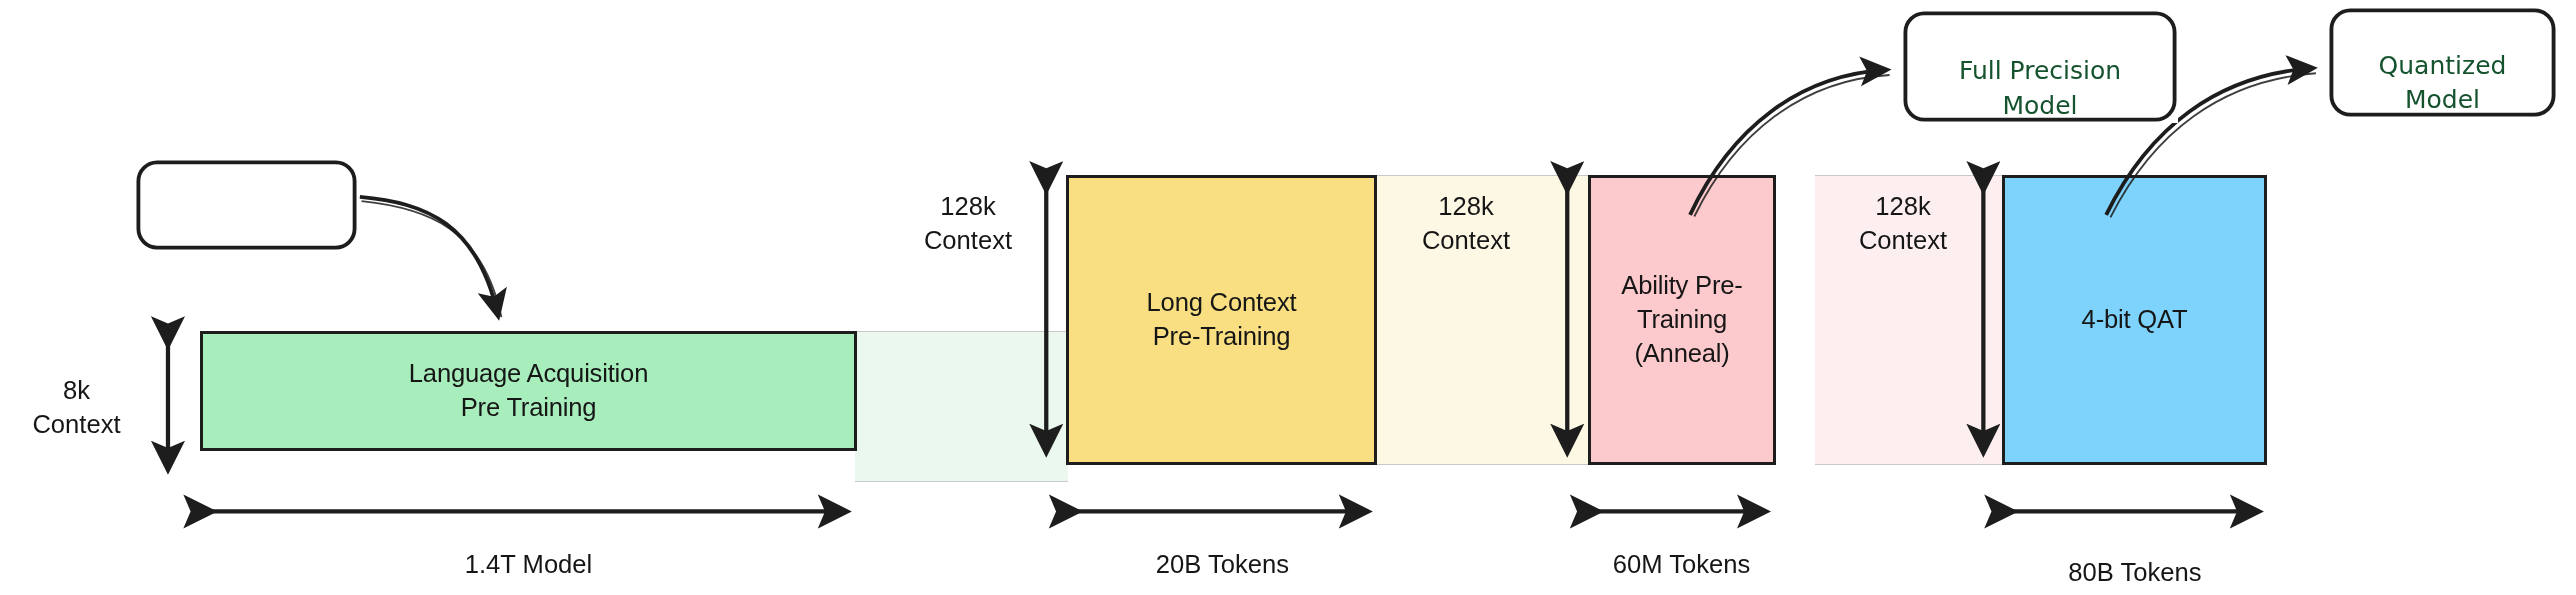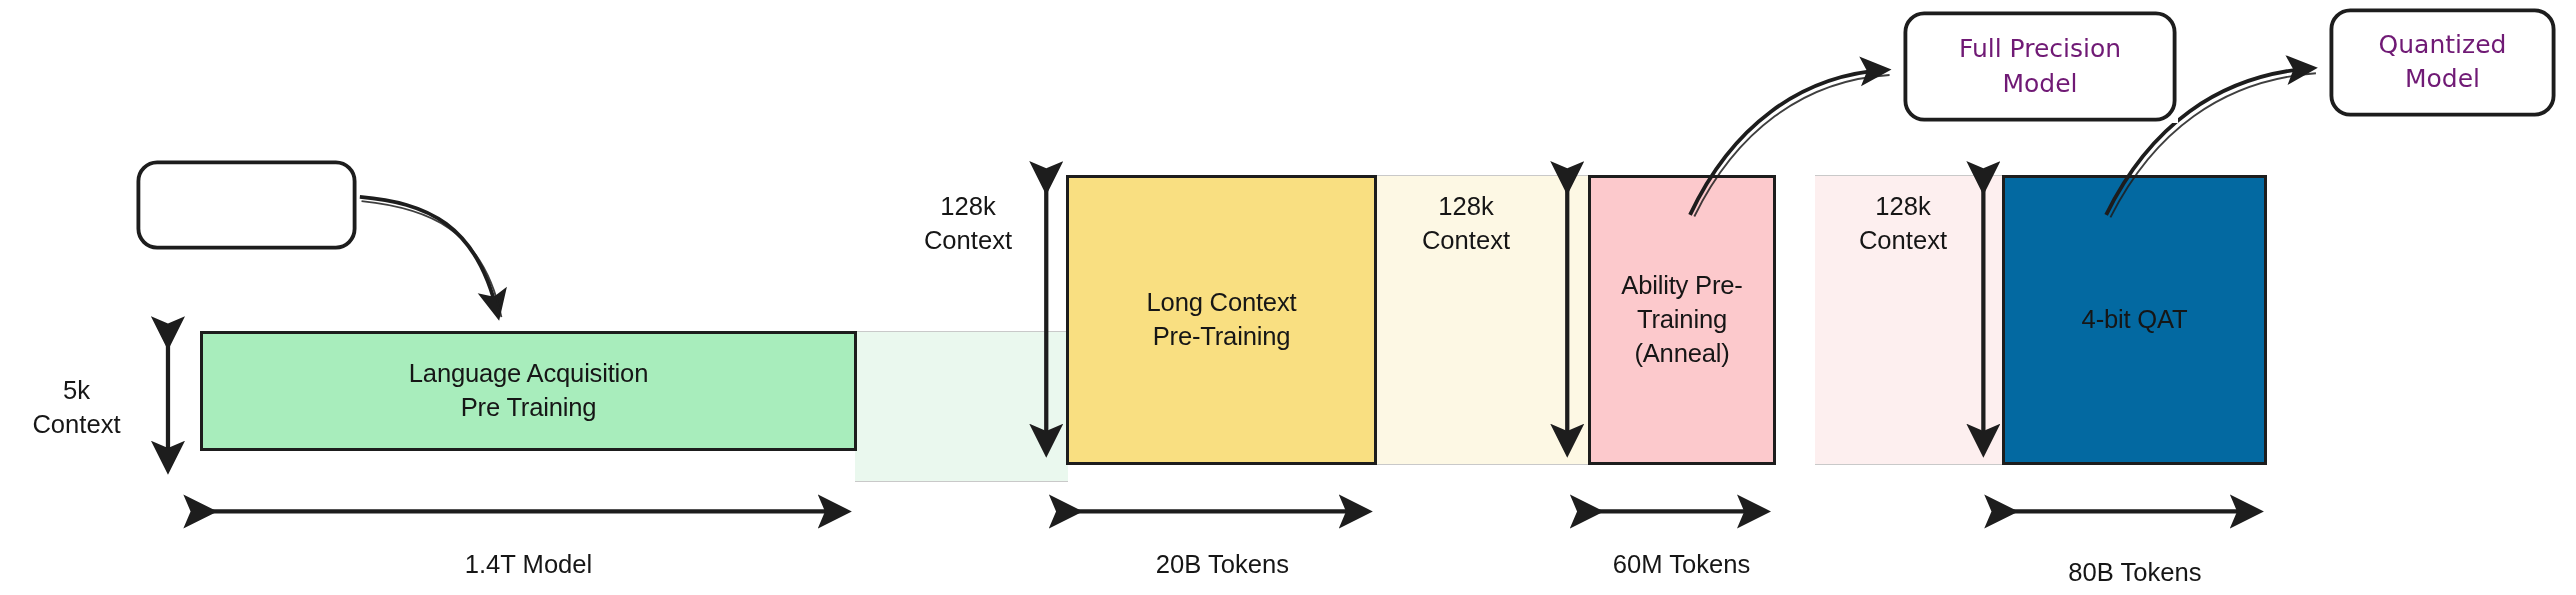--- a/index.html
+++ b/index.html
@@ -81,24 +81,24 @@
     text-align: center;
     white-space: nowrap;
   }
 
   
   .note-box {
     position: absolute;
     box-sizing: border-box;
     background: #ffffff;
     display: flex;
-    align-items: center;
+    align-items: flex-end;
     justify-content: center;
     text-align: center;
-    color: #701a75;
+    color: #14532d;
     font-family: "DejaVu Sans", sans-serif;
     font-size: 25px;
     line-height: 1.38;
     white-space: pre-line;
     z-index: 5;
   }
   .note-box .note-svg {
     position: absolute;
     left: 0; top: 0;
     width: 100%; height: 100%;
@@ -129,25 +129,25 @@
     <span class="stage-label">Ability Pre-
 Training
 (Anneal)</span>
   </div>
 
   <div class="stage-box" style="left:1066px; top:175px; width:311px; height:290px; background:#F9DF81;">
     <span class="stage-label">Long Context
 Pre-Training</span>
   </div>
 
-  <div class="stage-box" style="left:2002px; top:175px; width:265px; height:290px; background:#0369a1;">
+  <div class="stage-box" style="left:2002px; top:175px; width:265px; height:290px; background:#7dd3fc;">
     <span class="stage-label">4-bit QAT</span>
   </div>
 
-  <div class="ctx-label" style="left:8.5px; top:373px; width:136px;">5k
+  <div class="ctx-label" style="left:8.5px; top:373px; width:136px;">8k
 Context</div>
 
   <div class="ctx-label" style="left:900px; top:189px; width:136px;">128k
 Context</div>
 
   <div class="token-label" style="left:370px; top:550px; width:317px;">1.4T Model</div>
 
   <div class="token-label" style="left:1068px; top:550px; width:309px;">20B Tokens</div>
 
   <div class="token-label" style="left:1562px; top:550px; width:239px;text-align:center;">60M Tokens</div>

